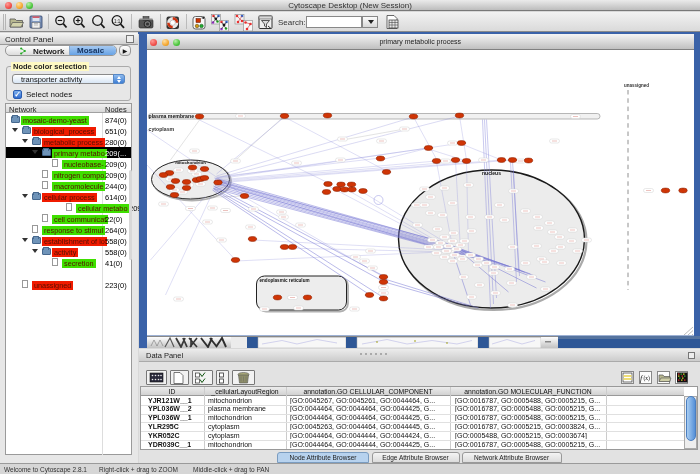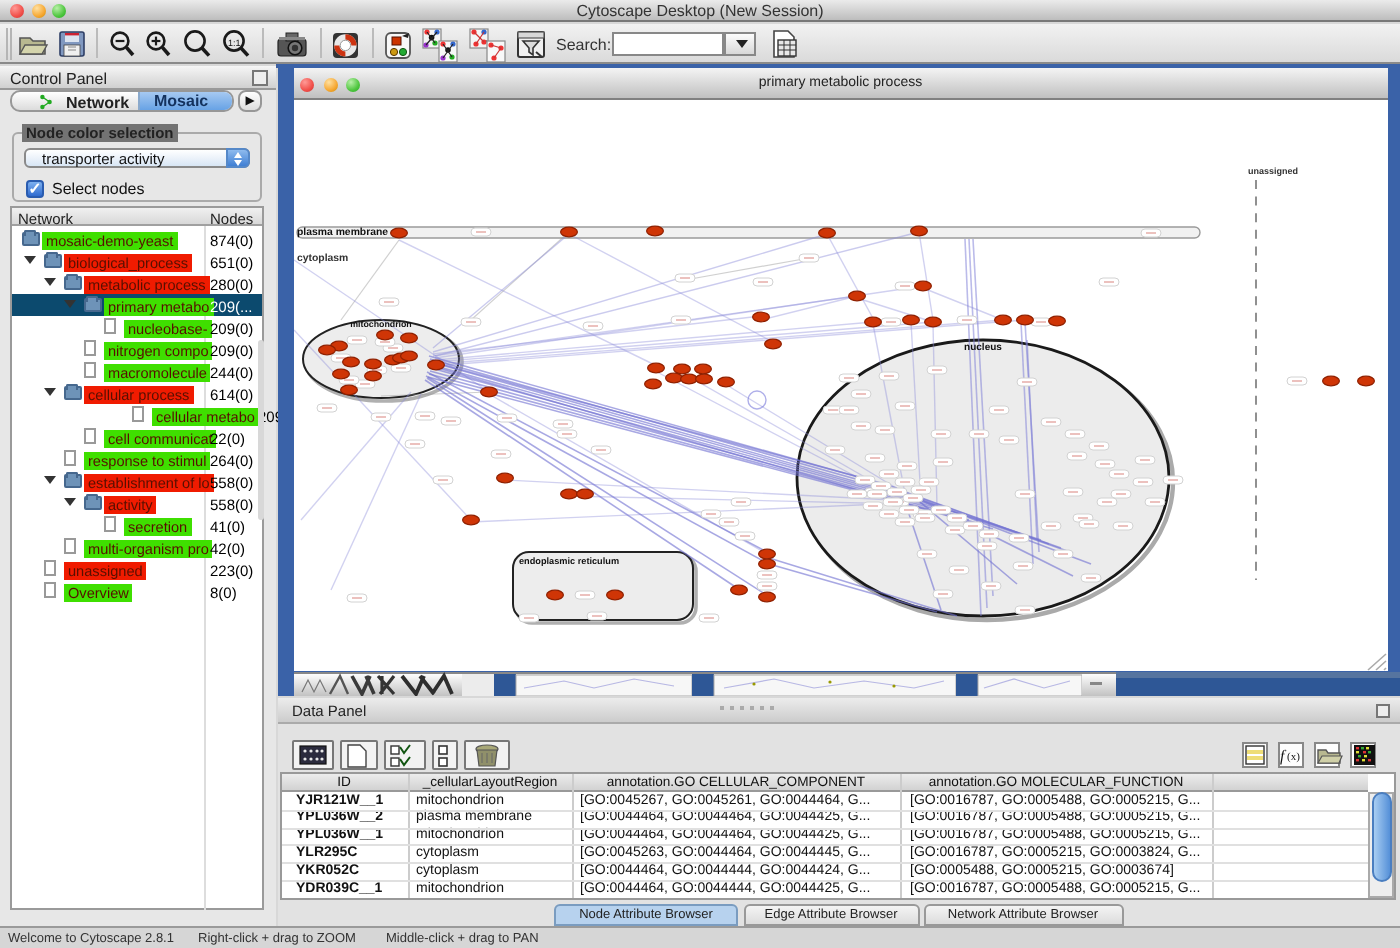--- a/index.html
+++ b/index.html
@@ -14,38 +14,38 @@
 #cpanel{left:0;top:33px;width:138px;height:430px;background:#e7e7e7;}
 #cphead{left:0;top:33px;width:138px;height:12px;background:linear-gradient(#f6f6f6,#d0d0d0);border-bottom:1px solid #999;}
 #cphead span{position:absolute;left:5px;top:2px;font-size:8px;color:#222;}
 #cpicon{left:126px;top:35px;width:8px;height:8px;border:1px solid #777;background:#eee;}
 #tabpill{left:5px;top:45px;width:112px;height:11px;border:1px solid #979797;border-radius:5px;background:linear-gradient(#ffffff,#dcdcdc);overflow:hidden;}
 #tabmosaic{left:63px;top:0;width:49px;height:11px;background:linear-gradient(#a6c9f1,#599ae3);border-left:1px solid #8aa9cc;}
 #tabnet{left:27px;top:1px;font-size:8px;font-weight:bold;color:#222;}
 #tabmos{left:77px;top:46px;font-size:8px;font-weight:bold;color:#14325e;}
 #tabarrow{left:119px;top:45px;width:12px;height:11px;border:1px solid #979797;border-radius:4px;background:linear-gradient(#fff,#ddd);font-size:6px;text-align:center;line-height:11px;color:#111;}
 #groupbox{left:6px;top:66px;width:125px;height:35px;border:1px solid #aaa;border-radius:3px;}
-#grouplabel{left:11px;top:62px;font-size:7.5px;font-weight:bold;color:#222;background:#737373;padding:0 2px;z-index:5;}
+#grouplabel{left:11px;top:62px;font-size:7.5px;font-weight:bold;color:#222;background:#fef9c3;padding:0 2px;z-index:5;}
 #combo{left:12px;top:74px;width:113px;height:10px;border:1px solid #8a8a8a;border-radius:3px;background:linear-gradient(#fff,#d8e6f5);}
 #combotext{left:21px;top:75px;font-size:7.5px;color:#111;}
 #combobtn{left:113px;top:74px;width:12px;height:10px;border-radius:0 3px 3px 0;background:linear-gradient(#8fbbee,#3f7fd4);border:1px solid #5588c8;}
 #combobtn div{position:absolute;width:0;height:0;left:3px;}
 #checkbox{left:13px;top:90px;width:9px;height:9px;border-radius:2px;background:linear-gradient(#7db0ef,#2f6bd0);border:1px solid #2a5cb0;color:#fff;font-size:8px;line-height:8px;text-align:center;font-weight:bold;}
 #checklabel{left:26px;top:90px;font-size:8px;color:#111;}
 #treebox{left:5px;top:103px;width:127px;height:352px;background:#fff;border:1px solid #9a9a9a;}
 #treehead{left:0;top:0;width:125px;height:9px;background:linear-gradient(#f0f0f0,#d8d8d8);border-bottom:1px solid #a0a0a0;}
 #treehead .h1{position:absolute;left:3px;top:1px;font-size:7.5px;color:#222;}
 #treehead .h2{position:absolute;left:99px;top:1px;font-size:7.5px;color:#222;}
 #coldiv{left:96px;top:0;width:1px;height:351px;background:#ddd;}
 .trow{position:absolute;width:125px;height:11px;font-size:7.3px;}
 .trow .lbl{position:absolute;top:1.5px;padding:0 2px;color:#571000;white-space:nowrap;}
 .green{background:#3fdf00;}
 .red{background:#f01b00;}
 .trow .cnt{position:absolute;left:99px;top:1.5px;color:#000;font-size:7.5px;}
-.selrow{background:#0c4a6e;}
+.selrow{background:#000000;}
 .selrow .cnt{color:#fff;}
 .arr{position:absolute;top:3px;width:0;height:0;border-left:3px solid transparent;border-right:3px solid transparent;border-top:4px solid #333;}
 .folder{position:absolute;top:2px;width:9px;height:7px;background:#6e93b8;border:1px solid #46688e;border-radius:1px;}
 .folder:before{content:"";position:absolute;left:0;top:-2px;width:4px;height:2px;background:#6e93b8;border:1px solid #46688e;border-bottom:none;border-radius:1px 1px 0 0;}
 .file{position:absolute;top:1px;width:6px;height:8px;background:#fff;border:1px solid #999;}
 
 </style></head>
 <body>
 <div class="abs" id="titlebar"></div>
 <div class="abs tl" style="left:5px;background:radial-gradient(circle at 35% 30%,#ff9a96,#f1504a 60%,#c33);"></div>
@@ -256,34 +256,24 @@
       <span class="arr" style="left:26px;"></span>
       <span class="folder" style="left:36px;"></span>
       <span class="lbl red" style="left:46px;">activity</span>
       <span class="cnt">558(0)</span>
     </div>
 <div class="trow" style="left:0;top:153px;">
       <span class="file" style="left:46px;"></span>
       <span class="lbl green" style="left:56px;">secretion</span>
       <span class="cnt">41(0)</span>
     </div>
-<div class="trow" style="left:0;top:164px;">
-      <span class="file" style="left:26px;"></span>
-      <span class="lbl green" style="left:36px;">multi-organism pro</span>
-      <span class="cnt">42(0)</span>
-    </div>
 <div class="trow" style="left:0;top:175px;">
       <span class="file" style="left:16px;"></span>
       <span class="lbl red" style="left:26px;">unassigned</span>
       <span class="cnt">223(0)</span>
-    </div>
-<div class="trow" style="left:0;top:186px;">
-      <span class="file" style="left:16px;"></span>
-      <span class="lbl green" style="left:26px;">Overview</span>
-      <span class="cnt">8(0)</span>
     </div>
 <div class="abs" style="left:122.5px;top:66px;width:3px;height:90px;background:#d8d8d8;border-radius:2px;"></div>
 </div>
 <div class="abs" style="left:138.5px;top:32px;width:561.5px;height:315.5px;background:#3a62a8;"></div>
 <div class="abs" style="left:146.5px;top:34px;width:547.5px;height:16px;background:linear-gradient(#f4f4f4,#c0c0c0);border-bottom:1px solid #808080;"></div>
 <div class="abs tl" style="left:150px;top:39px;background:radial-gradient(circle at 35% 30%,#ff9a96,#f1504a 60%,#c33);"></div>
 <div class="abs tl" style="left:161.5px;top:39px;background:radial-gradient(circle at 35% 30%,#ffe0a0,#f6a833 60%,#c80);"></div>
 <div class="abs tl" style="left:173px;top:39px;background:radial-gradient(circle at 35% 30%,#b8f0a8,#4fc63f 60%,#2a2);"></div>
 <div class="abs" style="left:146.5px;top:37.5px;width:547.5px;text-align:center;font-size:7px;color:#222;">primary metabolic process</div>
 <svg class="abs" style="left:146.5px;top:50px;" width="547.5" height="285.5" viewBox="146.5 50 547.5 285.5">

